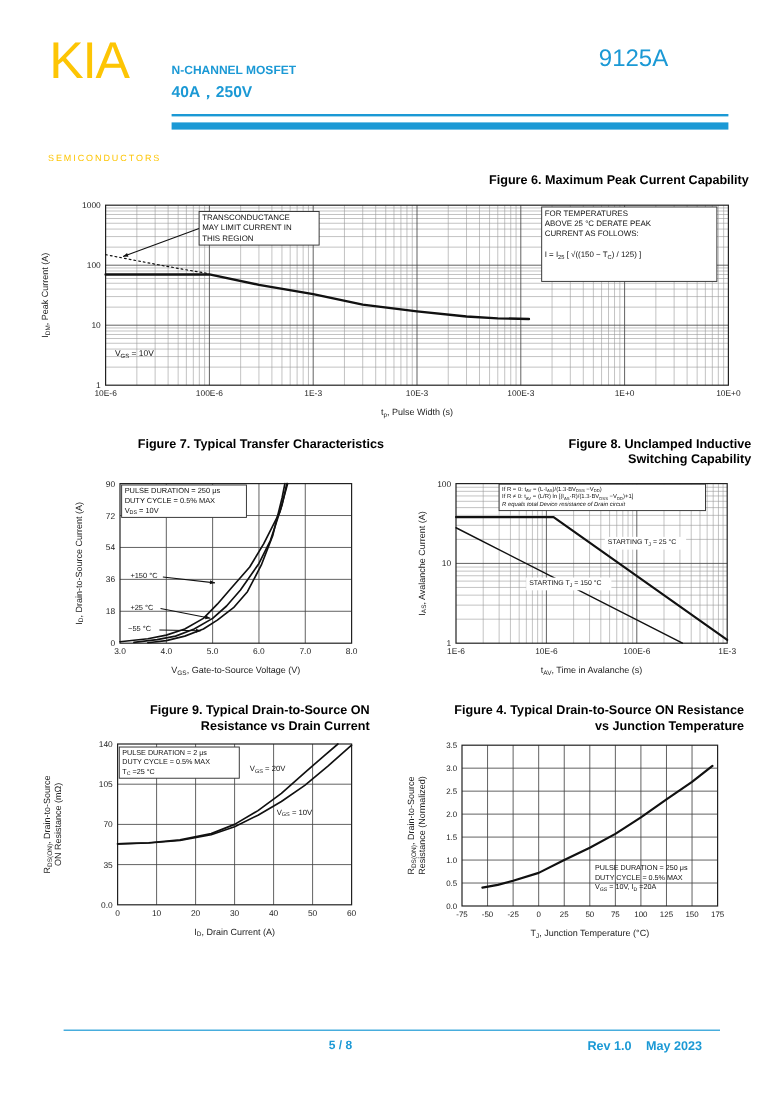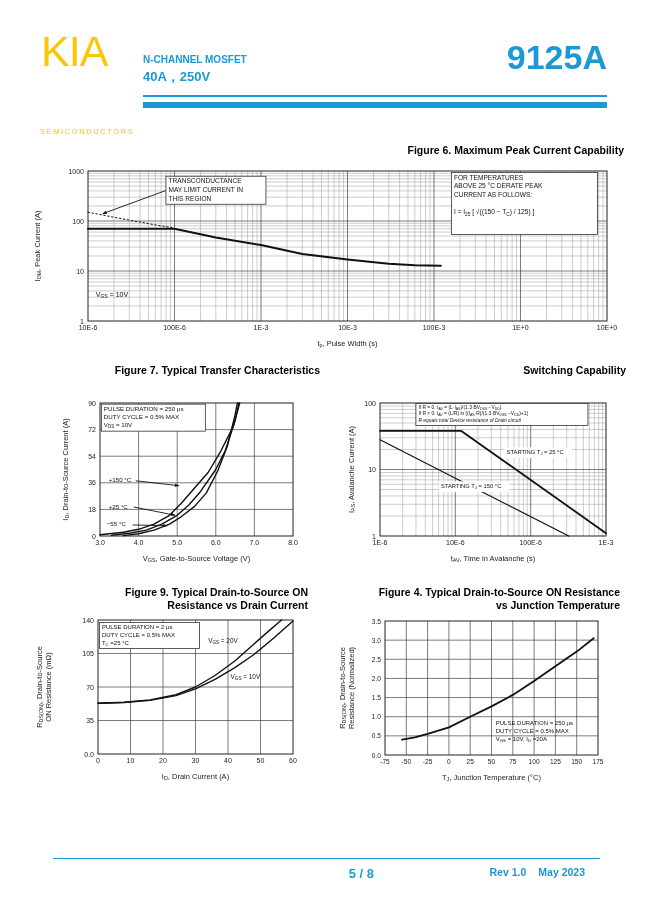--- a/index.html
+++ b/index.html
@@ -5,42 +5,42 @@
   html,body{margin:0;padding:0;background:#e8e8e8;}
   .page{position:relative;width:649px;height:917px;background:#ffffff;margin:0 auto;
         font-family:"Liberation Sans",sans-serif;overflow:hidden;}
   
   .logo{position:absolute;left:41px;top:28px;font-size:43px;font-weight:normal;
         color:#fdc504;letter-spacing:-1px;line-height:46px;}
   .logo-sub{position:absolute;left:40px;top:87px;font-size:7.5px;font-weight:normal;
         color:#fdc504;letter-spacing:1.6px;margin-top:40px;}
   .rating{position:absolute;left:143px;top:36px;font-size:13px;font-weight:bold;color:#1b99d5;margin-top:32px;}
   .device{position:absolute;left:143px;top:54px;font-size:10px;font-weight:bold;color:#1b99d5;}
-  .part{position:absolute;left:499px;top:38px;width:108px;text-align:right;
-        font-size:34px;font-weight:700;color:#1b99d5;}
+  .part{position:absolute;left:499px;top:38px;width:108px;
+        font-size:20px;font-weight:400;color:#1b99d5;}
   .rule-thin{position:absolute;left:143px;top:95px;width:464px;height:1.5px;background:#1b99d5;}
   .rule-thick{position:absolute;left:143px;top:102px;width:464px;height:6px;background:#1b99d5;}
   
   .figure{position:absolute;}
   .fig-title{font-weight:bold;font-size:10.5px;line-height:13px;text-align:right;color:#000;}
   .chart-mount{position:absolute;left:0;}
   #figure6{left:24px;top:144px;width:600px;height:210px;}
   #figure6 .chart-mount{top:17px;}
   #figure7{left:40px;top:364px;width:280px;height:210px;}
   #figure7 .chart-mount{top:27px;}
   #figure8{left:346px;top:364px;width:280px;height:210px;}
   #figure8 .chart-mount{top:27px;}
   #figure9{left:28px;top:586px;width:280px;height:210px;}
   #figure9 .chart-mount{top:28px;}
   #figure10{left:330px;top:586px;width:290px;height:210px;}
   #figure10 .chart-mount{top:28px;}
   
   .foot-rule{position:absolute;left:53px;top:858px;width:547px;height:1.2px;background:#1b99d5;}
-  .page-num{position:absolute;left:274px;top:866px;width:100px;text-align:right;
-        font-size:13px;font-weight:bold;color:#1b99d5;}
+  .page-num{position:absolute;left:274px;top:866px;width:100px;text-align:left;
+        font-size:10px;font-weight:bold;color:#1b99d5;}
   .rev-block{position:absolute;right:64px;top:866px;text-align:right;
         font-size:10.5px;font-weight:bold;color:#1b99d5;}
   .rev-block span{margin-left:12px;text-align:right;}
 </style>
 </head>
 <body>
 
 <div class="page">
 
   <div class="logo">KIA</div>
@@ -235,20 +235,21 @@
             <polygon points="135.26999999999998,124.252 130.84582378886432,125.07459640943858 131.49649345717242,121.80033763106795" fill="#111"></polygon>
           </g>
           <g>
             <line x1="92.81" y1="133.961" x2="127.55" y2="134.626" stroke="#111" stroke-width="0.9"></line>
             <polygon points="127.55,134.626 123.33982937179924,136.21485596623347 123.40371976898635,132.8771831868645" fill="#111"></polygon>
           </g>
         </svg></div>
   </section>
 
   <section id="figure8" class="figure">
+    <div class="fig-title">Figure 8.   Unclamped Inductive</div>
     <div class="fig-title">Switching Capability</div>
     <div class="chart-mount" id="mount-fig8"><svg width="280" height="180" viewBox="0 0 280 180" font-family="&quot;Liberation Sans&quot;, sans-serif">
           <g>
             <line x1="56.67759300668659" x2="56.67759300668659" y1="12" y2="145" stroke="#9b9b9b" stroke-width="0.5"></line>
             <line x1="69.94313452221459" x2="69.94313452221459" y1="12" y2="145" stroke="#9b9b9b" stroke-width="0.5"></line>
             <line x1="79.35518601337319" x2="79.35518601337319" y1="12" y2="145" stroke="#9b9b9b" stroke-width="0.5"></line>
             <line x1="86.65574032664674" x2="86.65574032664674" y1="12" y2="145" stroke="#9b9b9b" stroke-width="0.5"></line>
             <line x1="92.62072752890117" x2="92.62072752890117" y1="12" y2="145" stroke="#9b9b9b" stroke-width="0.5"></line>
             <line x1="97.6640523477407" x2="97.6640523477407" y1="12" y2="145" stroke="#9b9b9b" stroke-width="0.5"></line>
             <line x1="102.03277902005976" x2="102.03277902005976" y1="12" y2="145" stroke="#9b9b9b" stroke-width="0.5"></line>

